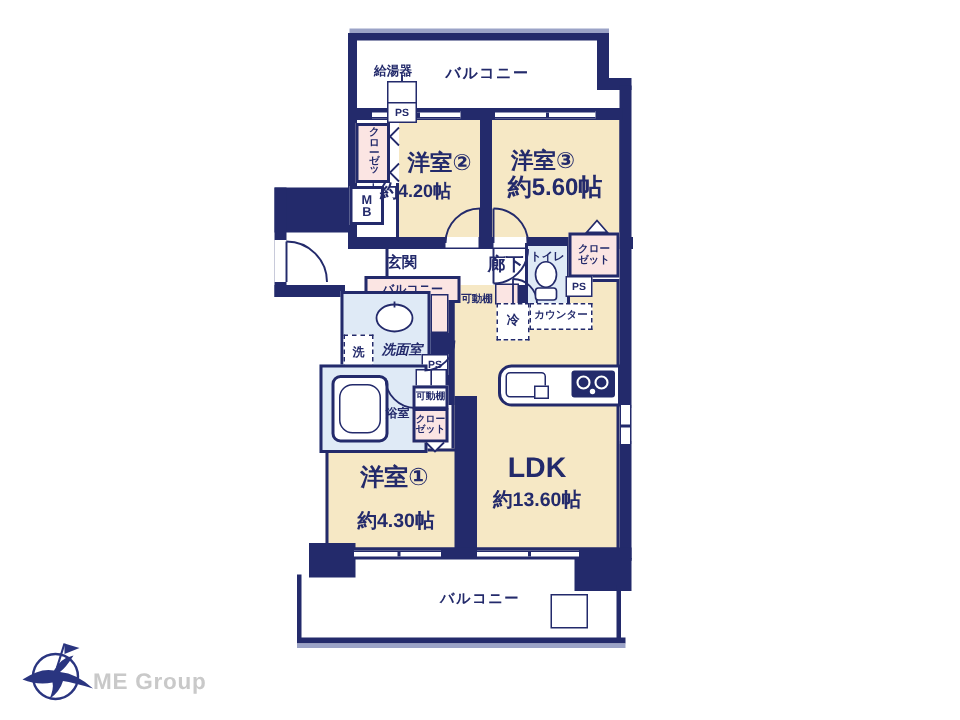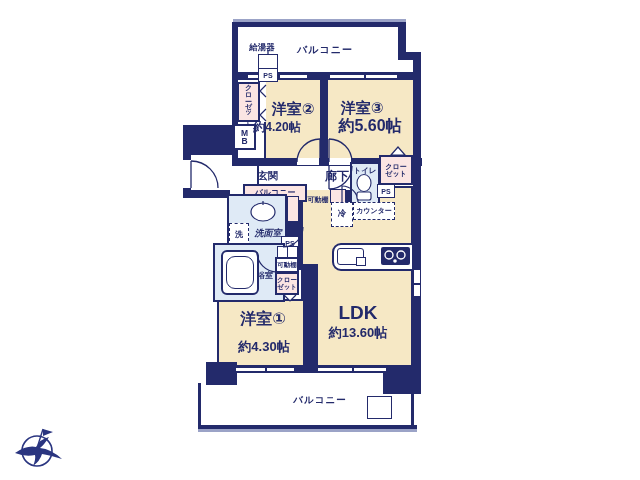--- a/index.html
+++ b/index.html
@@ -209,14 +209,15 @@
     </g>
     <line x1="268" y1="50" x2="268" y2="54" stroke="#232a6b" stroke-width="1.3"></line>
   </svg>
 
   <svg width="54" height="54" viewBox="0 0 54 54" style="left:12px;top:420px;">
     <circle cx="25" cy="31" r="15" fill="none" stroke="#2a3580" stroke-width="1.6"></circle>
     <path d="M31,9 L26,25" stroke="#2a3580" stroke-width="1.4" fill="none"></path>
     <path d="M31,9 L41,12 L31,16 Z" fill="#2a3580"></path>
     <path d="M3,33 Q15,25 24,27 Q28,19 37,17 Q32,25 28,28 Q39,29 50,39 Q37,35 30,34 Q28,41 21,46 Q24,39 23,35 Q13,37 3,33 Z" fill="#2a3580"></path>
   </svg>
+  <div class="lbl" style="left:62px;top:445px;width:84px;height:18px;font-size:15px;color:#c9c9c9;font-weight:bold;letter-spacing:0.5px;justify-content:flex-start;">ME Group</div>
 
 </div>
 
 </body></html>

